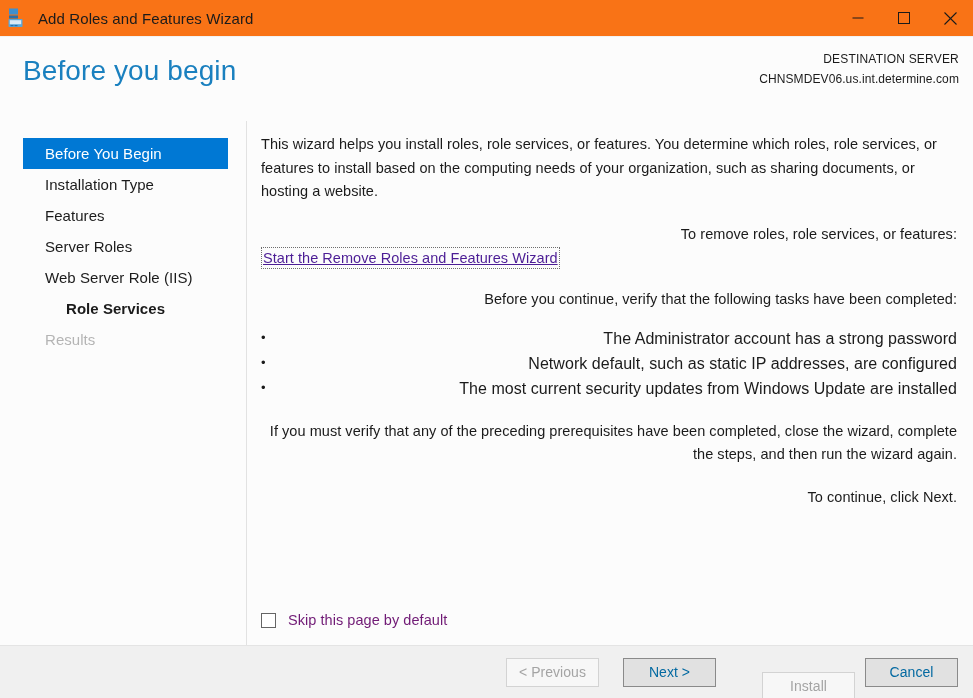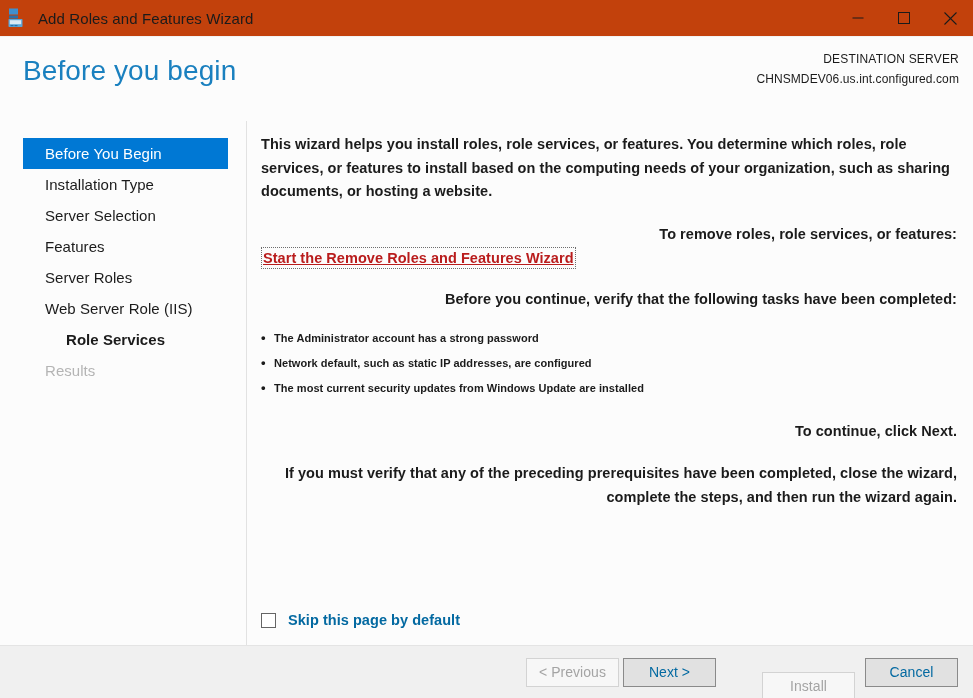--- a/index.html
+++ b/index.html
@@ -21,21 +21,21 @@
     height: 698px;
     background: #ffffff;
     display: flex;
     flex-direction: column;
   }
 
   
   .titlebar {
     height: 36px;
     min-height: 36px;
-    background: #c2410c;
+    background: #f97316;
     display: flex;
     align-items: center;
     position: relative;
     border-bottom: 1px solid #f2f2f2;
   }
   .titlebar-icon {
     width: 22px;
     height: 22px;
     margin-left: 7px;
     margin-right: 9px;
@@ -133,54 +133,54 @@
     margin-right: 18px;
   }
   .nav-item.disabled { color: #b4b4b4; }
 
   .content {
     flex: 1 1 auto;
     background: #fcfcfc;
     position: relative;
     padding: 12px 16px 0 14px;
     box-sizing: border-box;
-    font-weight: bold;
   }
   .content p {
     margin: 0;
     font-size: 14.5px;
     color: #1b1b1b;
     line-height: 23.5px;
     letter-spacing: 0.05px;
   }
   .gap-para { margin-top: 19px !important; text-align: right; }
   .remove-link {
     display: inline-block;
     font-size: 14.5px;
     line-height: 20px;
-    color: #b91c1c;
+    color: #4c1d95;
     text-decoration: underline;
     border: 1px dotted #6d6d6d;
     padding: 0 1px;
     margin-top: 1px;
     cursor: pointer;
     letter-spacing: 0.05px;
   }
   ul.task-list {
     list-style: none;
     margin: 14px 0 0 0;
     padding: 0;
   }
   ul.task-list li {
-    font-size: 11px;
+    font-size: 16px;
     color: #1b1b1b;
     line-height: 25px;
     padding-left: 13px;
     position: relative;
     letter-spacing: 0.05px;
+    text-align: right;
   }
   ul.task-list li::before {
     content: "\2022";
     position: absolute;
     left: 0;
     top: -1px;
     font-size: 13px;
     color: #1b1b1b;
   }
 
@@ -197,21 +197,21 @@
     width: 15px;
     height: 15px;
     border: 1px solid #656565;
     background: #ffffff;
     box-sizing: border-box;
     flex: 0 0 auto;
   }
   .skip-label {
     margin-left: 12px;
     font-size: 14.5px;
-    color: #0369a1;
+    color: #701a75;
     white-space: nowrap;
     letter-spacing: 0.05px;
   }
 
   
   .footer {
     height: 53px;
     min-height: 53px;
     background: #f0f0f0;
     border-top: 1px solid #e4e4e4;
@@ -232,21 +232,21 @@
     box-sizing: border-box;
     cursor: default;
     padding: 0;
     letter-spacing: 0.05px;
   }
   .btn.disabled {
     background: #f7f7f7;
     border: 1px solid #d3d3d3;
     color: #a4a4a4;
   }
-  .btn-prev { margin-right: 4px; }
+  .btn-prev { margin-right: 24px; }
   .btn-next { margin-right: 46px; }
   .btn-install { margin-right: 10px; margin-top: 28px; }
 </style>
 </head>
 <body>
 
 <div class="window">
 
   <div class="titlebar">
     <div class="titlebar-icon">
@@ -278,30 +278,29 @@
           <line x1="12.5" y1="0.5" x2="0.5" y2="12.5" stroke="#1b1b1b" stroke-width="1.1"></line>
         </svg>
       </button>
     </div>
   </div>
 
   <div class="header">
     <div class="page-title">Before you begin</div>
     <div class="dest-block">
       <div class="dest-label">DESTINATION SERVER</div>
-      <div class="dest-name">CHNSMDEV06.us.int.configured.com</div>
+      <div class="dest-name">CHNSMDEV06.us.int.determine.com</div>
     </div>
   </div>
 
   <div class="body-area">
 
     <div class="sidebar">
       <div class="nav-item selected">Before You Begin</div>
       <div class="nav-item">Installation Type</div>
-      <div class="nav-item">Server Selection</div>
       <div class="nav-item">Features</div>
       <div class="nav-item">Server Roles</div>
       <div class="nav-item">Web Server Role (IIS)</div>
       <div class="nav-item indent">Role Services</div>
       <div class="nav-item disabled">Results</div>
     </div>
 
     <div class="content">
 
       <p>This wizard helps you install roles, role services, or features. You determine which roles, role services, or features to install based on the computing needs of your organization, such as sharing documents, or hosting a website.</p>
@@ -310,23 +309,23 @@
       <a class="remove-link">Start the Remove Roles and Features Wizard</a>
 
       <p class="gap-para">Before you continue, verify that the following tasks have been completed:</p>
 
       <ul class="task-list">
         <li>The Administrator account has a strong password</li>
         <li>Network default, such as static IP addresses, are configured</li>
         <li>The most current security updates from Windows Update are installed</li>
       </ul>
 
+      <p class="gap-para">If you must verify that any of the preceding prerequisites have been completed, close the wizard, complete the steps, and then run the wizard again.</p>
+
       <p class="gap-para">To continue, click Next.</p>
-
-      <p class="gap-para">If you must verify that any of the preceding prerequisites have been completed, close the wizard, complete the steps, and then run the wizard again.</p>
 
       <div class="skip-row">
         <div class="cbox"></div>
         <div class="skip-label">Skip this page by default</div>
       </div>
 
     </div>
   </div>
 
   <div class="footer">

